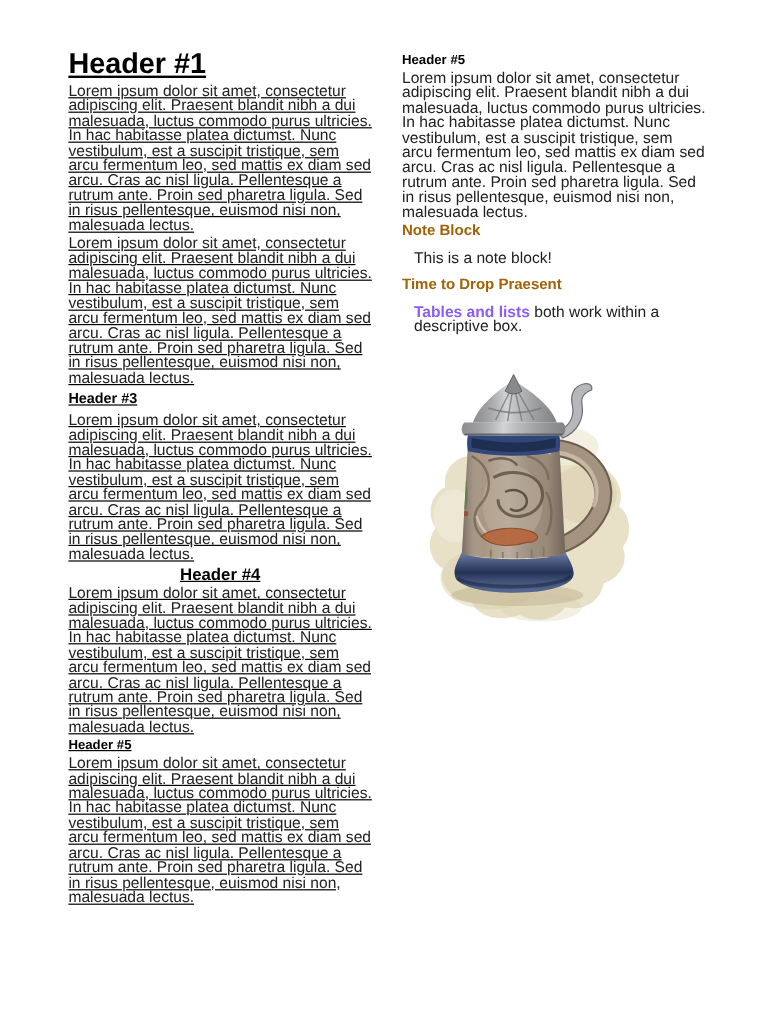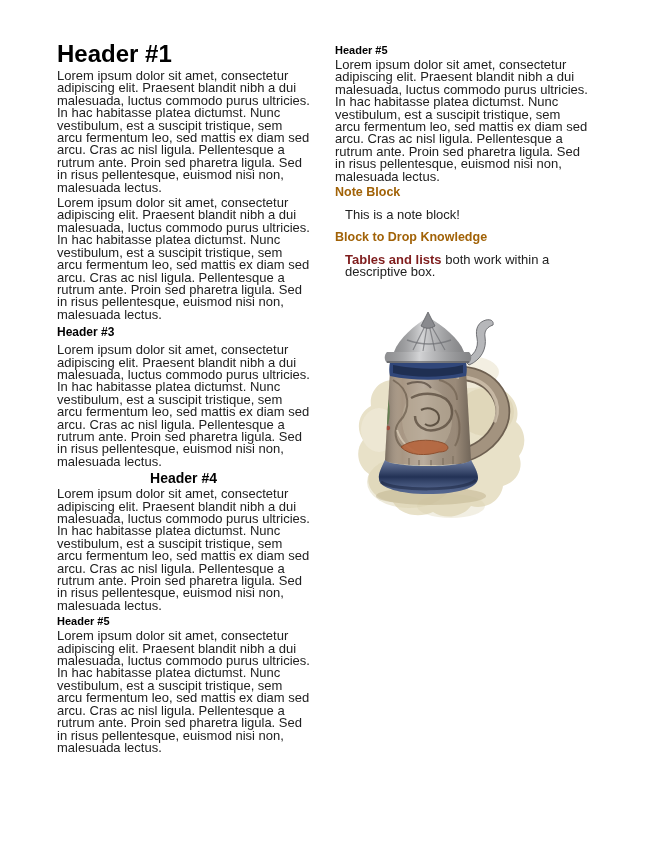--- a/index.html
+++ b/index.html
@@ -5,21 +5,21 @@
   html, body { margin: 0; padding: 0; background: #ffffff; }
   .page {
     position: relative;
     width: 652px;
     height: 844px;
     background: #ffffff;
     font-family: "Liberation Sans", "DejaVu Sans", sans-serif;
     overflow: hidden;
   }
   .col { position: absolute; top: 42px; }
-  .col-left  { left: 57px;  width: 253px; }
+  .col-left  { left: 57px;  width: 253px; text-decoration: underline; }
   .col-right { left: 335px; width: 254px; }
 
   .page h1, .page h2, .page h3, .page h4, .page h5 {
     color: #000000;
     font-weight: 700;
     margin: 0;
   }
   .page h1 { font-size: 24px;  line-height: 24px; margin: 0 0 4px 0; }
   .page h2 { font-size: 21px;  line-height: 22px; margin: 1px 0 4px 0; }
   .page h3 { font-size: 12px;  line-height: 17px; margin: 1px 0 3px 0; }
@@ -38,21 +38,21 @@
     font-weight: 700;
     color: #a16207;
     margin: 1px 0 0 0;
   }
   p.small {
     font-size: 13px;
     line-height: 12.4px;
     color: #212121;
     margin: 10px;
   }
-  p.small b { color: #7f1d1d; }
+  p.small b { color: #8b5cf6; }
 
   .stein-figure { margin: 32px 0 0 16px; width: 182px; height: 214px; }
 </style>
 </head>
 <body>
 
 <div class="page">
 
   <div class="col col-left">
     <section>
@@ -78,21 +78,21 @@
 
   <div class="col col-right">
     <section>
       <h5>Header #5</h5>
       <p class="body">Lorem ipsum dolor sit amet, consectetur adipiscing elit. Praesent blandit nibh a dui malesuada, luctus commodo purus ultricies. In hac habitasse platea dictumst. Nunc vestibulum, est a suscipit tristique, sem arcu fermentum leo, sed mattis ex diam sed arcu. Cras ac nisl ligula. Pellentesque a rutrum ante. Proin sed pharetra ligula. Sed in risus pellentesque, euismod nisi non, malesuada lectus.</p>
     </section>
 
     <p class="mini-label">Note Block</p>
     <p class="small">This is a note block!</p>
 
-    <p class="mini-label">Block to Drop Knowledge</p>
+    <p class="mini-label">Time to Drop Praesent</p>
 
     <p class="small"><b>Tables and lists</b><span> both work within a descriptive box.</span></p>
 
     <div class="stein-figure">
       <svg width="182" height="214" viewBox="0 0 182 214" role="img">
         <defs>
           <linearGradient id="lidShade" x1="0" y1="0" x2="1" y2="0">
             <stop offset="0" stop-color="#000" stop-opacity=".22"></stop>
             <stop offset=".4" stop-color="#fff" stop-opacity=".4"></stop>
             <stop offset="1" stop-color="#000" stop-opacity=".28"></stop>

